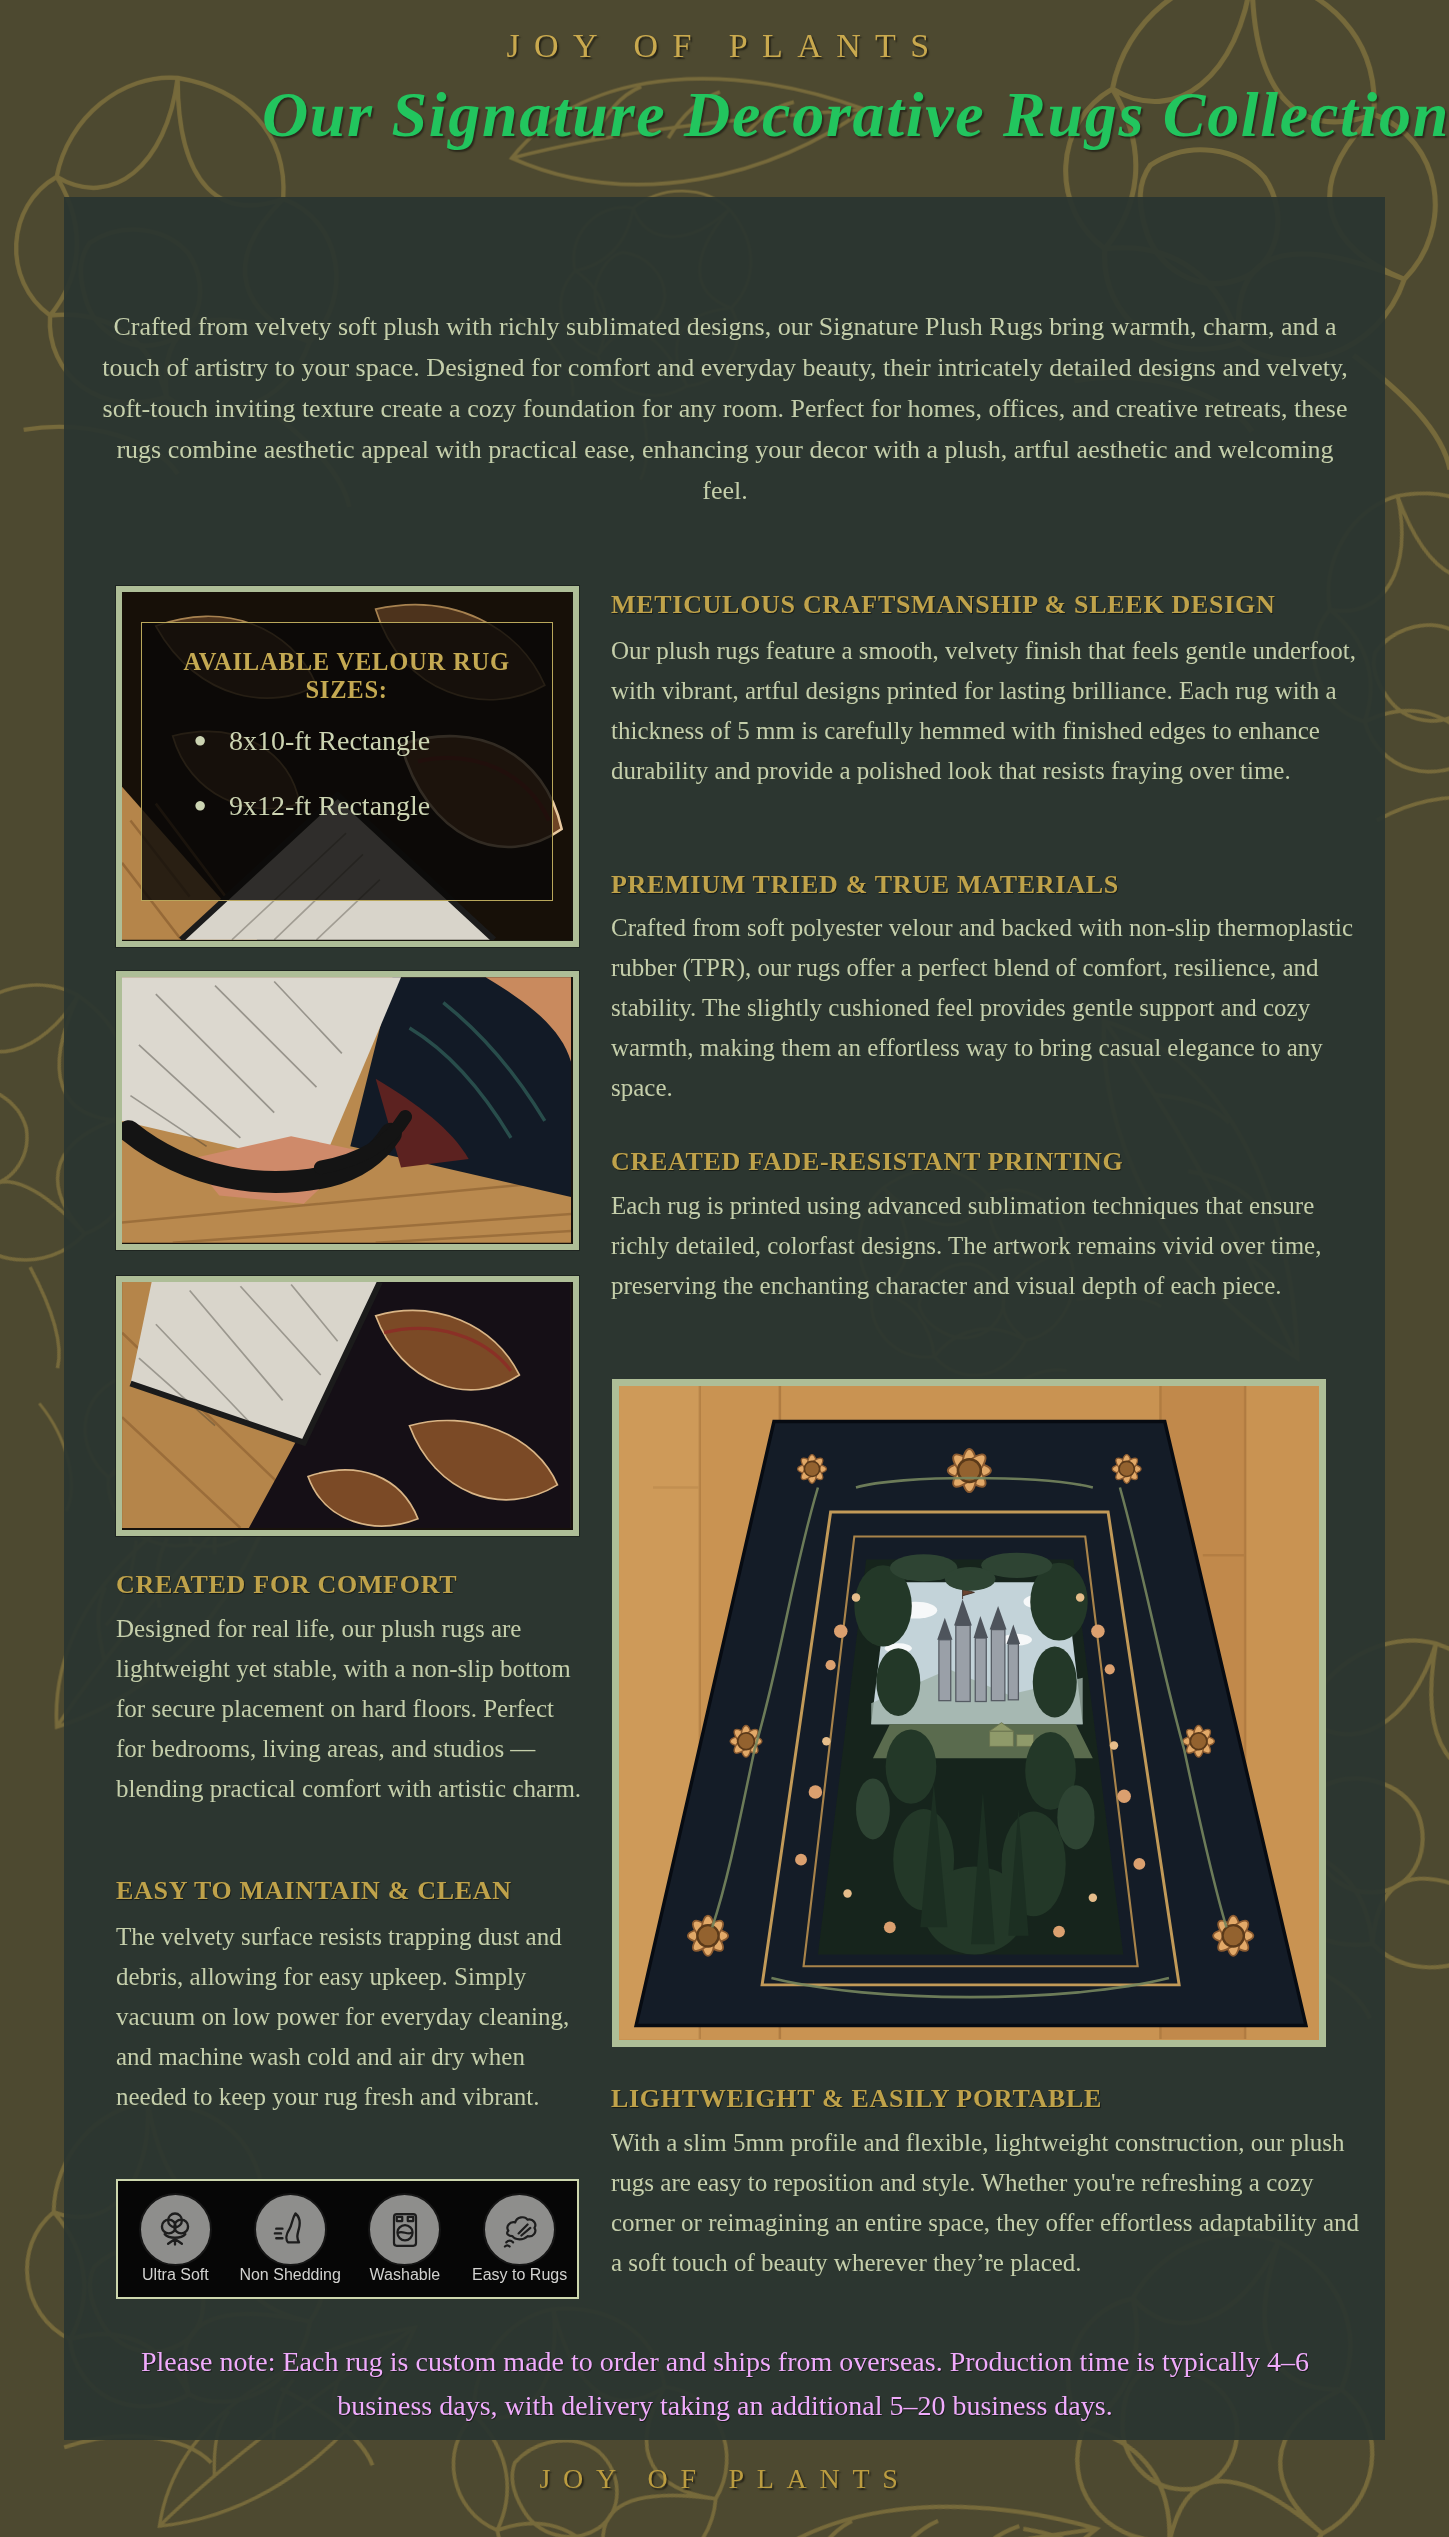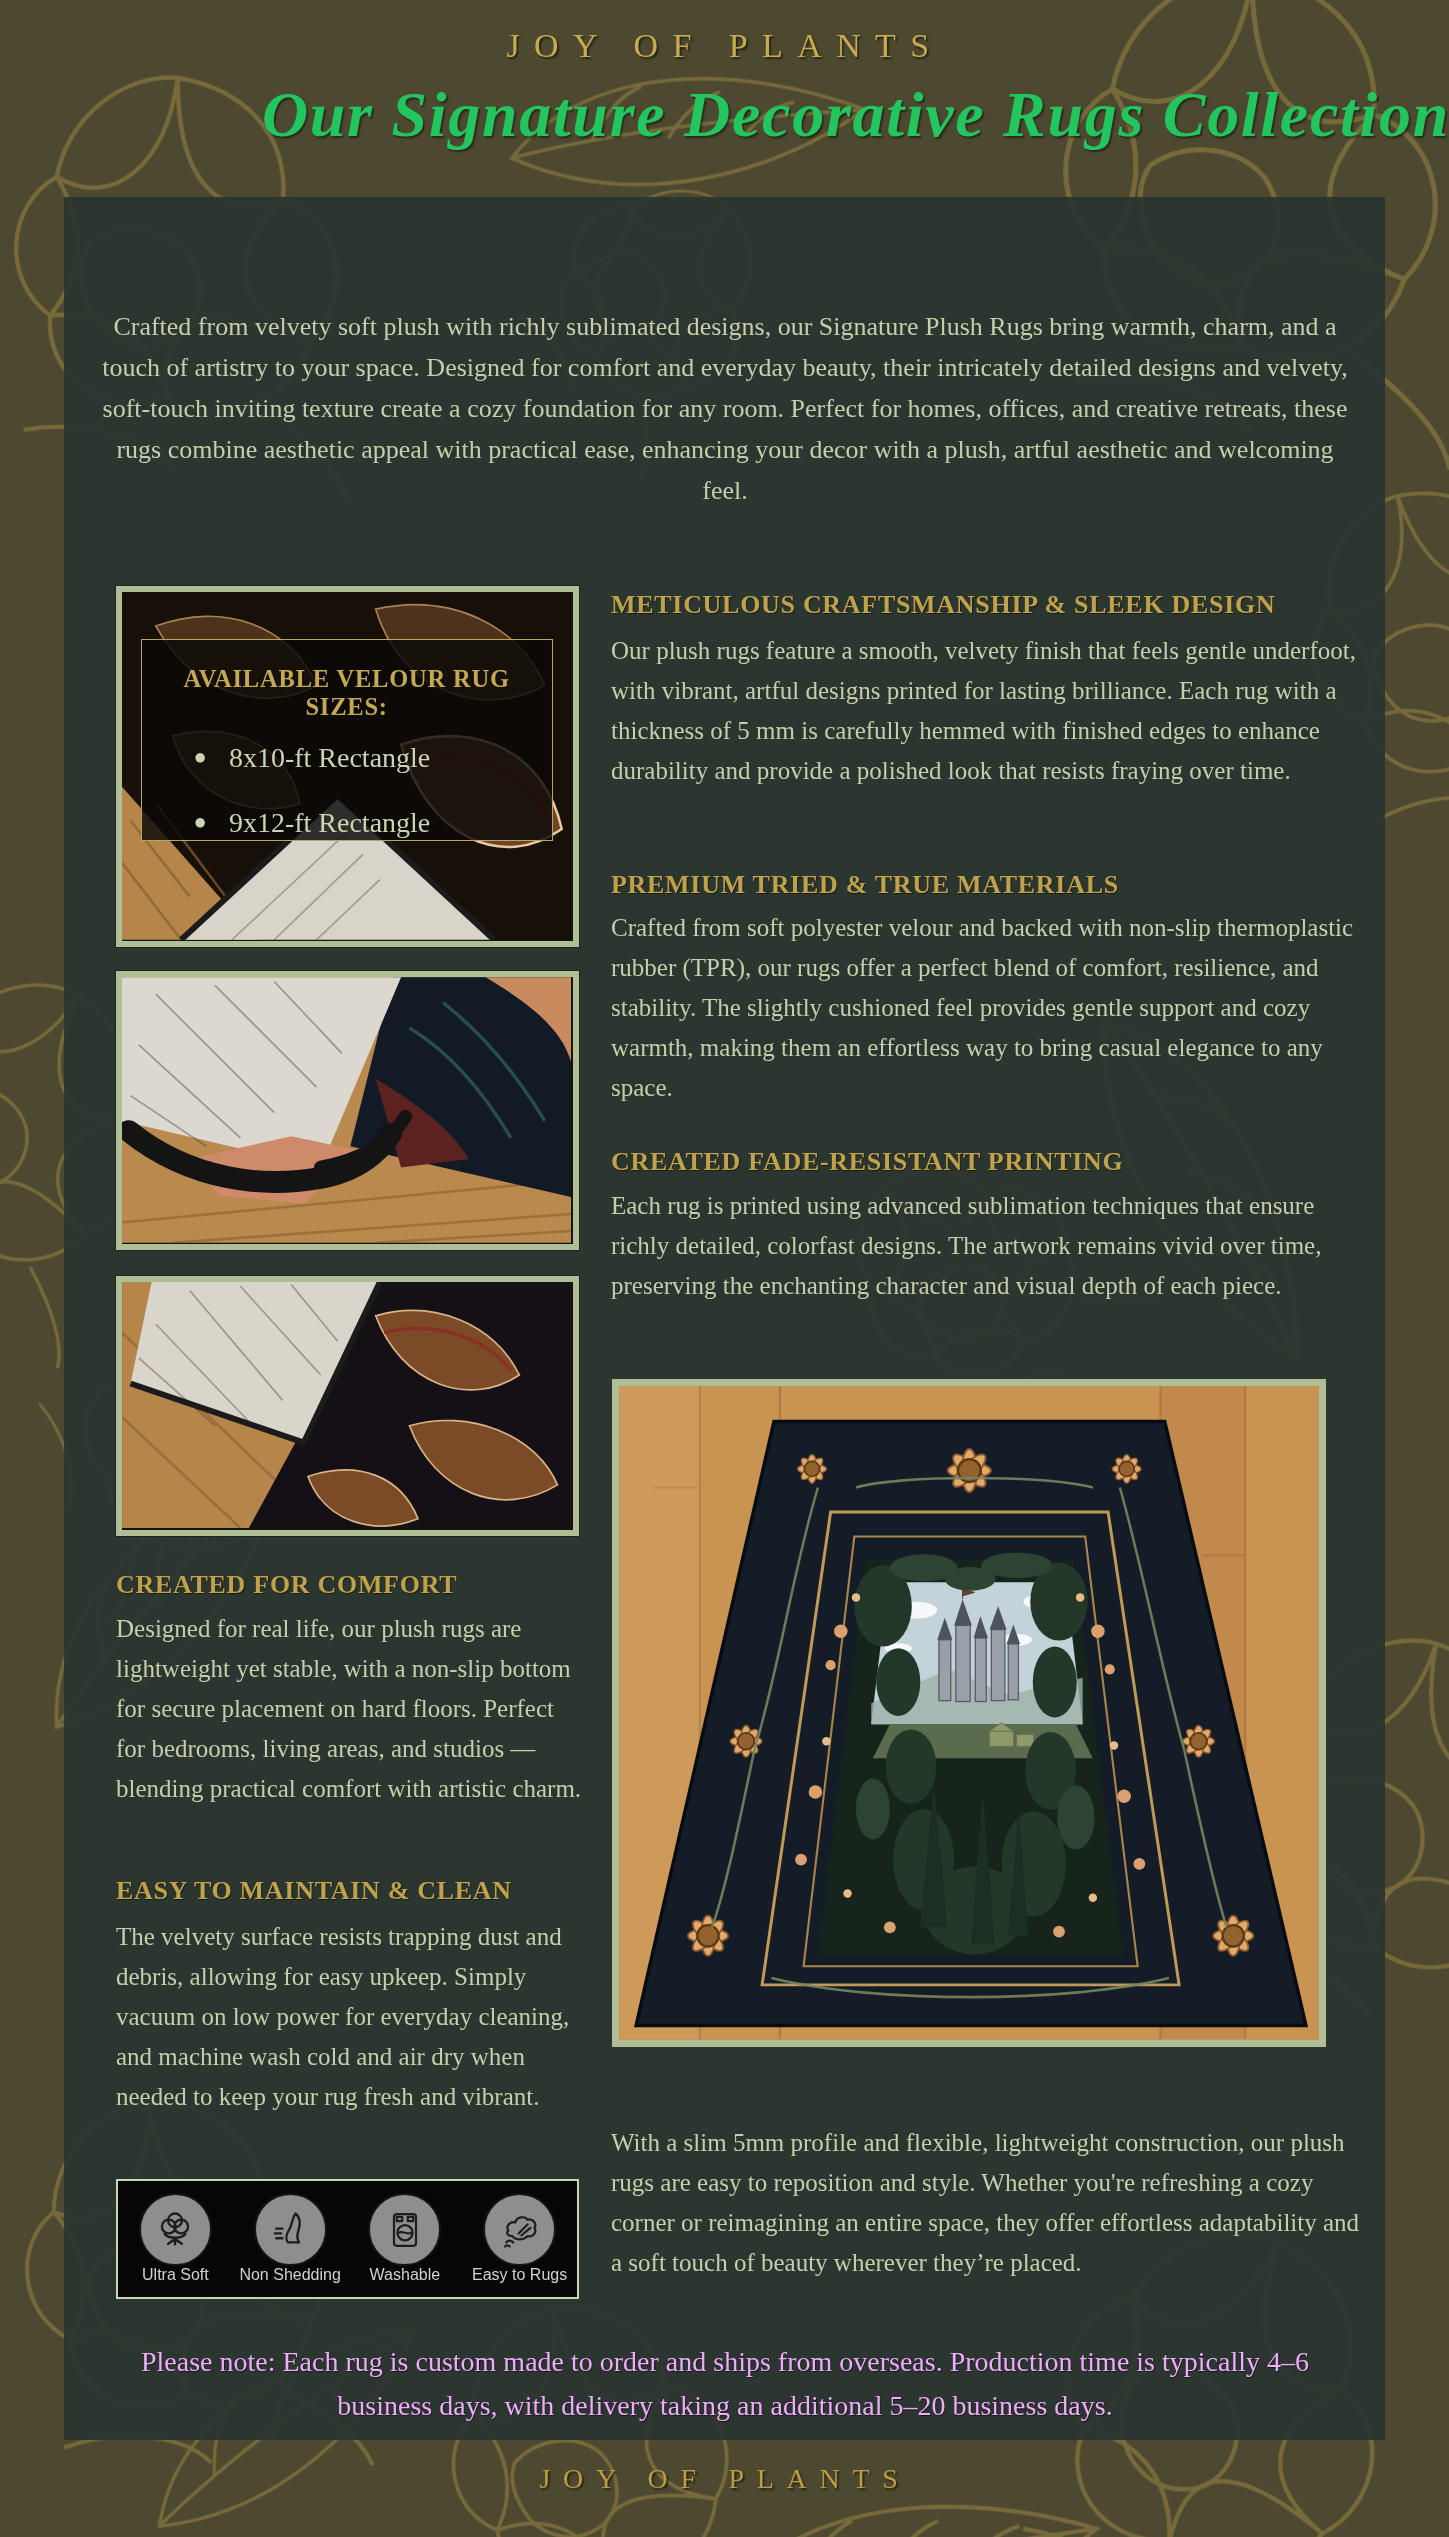--- a/index.html
+++ b/index.html
@@ -19,21 +19,21 @@
          letter-spacing:10px;text-shadow:0.8px 1.7px 0.8px rgba(0,0,0,.5);}
   .intro{left:95px;width:1260px;text-align:center;color:#c5cfab;
          font-size:26px;line-height:41px;}
   .h-gold{color:#bfa24a;font-weight:bold;font-size:26px;letter-spacing:0.7px;
           text-shadow:0.8px 0.8px 0.8px rgba(0,0,0,.5);}
   .body-text{color:#c5cfab;font-size:25px;line-height:40px;}
   .photo{box-sizing:border-box;border:6.8px solid #aebe97;background:#17120c;
          box-shadow:0 0 0 0.8px rgba(0,0,0,.4);}
   .photo svg{display:block;}
   .big-photo{box-sizing:border-box;border:7.6px solid #aebe97;background:#c99352;}
-  .sizes-box{position:absolute;left:18.6px;top:47px;width:412px;height:202px;
+  .sizes-box{position:absolute;left:18.6px;top:30px;width:412px;height:279px;
              box-sizing:border-box;background:rgba(10,9,7,.82);
              border:1.7px solid #b9a75b;}
   .sizes-heading{position:absolute;top:25px;width:100%;text-align:center;
                  color:#c4a952;font-weight:bold;font-size:24.5px;letter-spacing:0.8px;}
   .size-item{position:absolute;left:52px;color:#ccd4b2;font-size:28px;}
   .size-item .dot{display:inline-block;margin-right:22px;transform:translateY(-3.4px);
                   font-size:22px;color:#ccd4b2;}
   .features{display:flex;align-items:flex-start;justify-content:space-around;
             box-sizing:border-box;background:#060606;border:2.5px solid #ccd6ad;
             padding-top:12px;}
@@ -331,19 +331,20 @@
         <circle cx="280" cy="250" r="5"></circle>
           <circle cx="545" cy="250" r="5"></circle>
           <circle cx="245" cy="420" r="5"></circle>
         <circle cx="585" cy="425" r="5"></circle>
           <circle cx="270" cy="600" r="5"></circle>
           <circle cx="560" cy="605" r="5"></circle>
       </g>
     </svg>
   </div>
 
+  <div class="abs h-gold" style="left:611px;top:2084px;width:761px;">LIGHTWEIGHT &amp; EASILY PORTABLE</div>
   <div class="abs body-text" style="left:611px;top:2123px;width:754px;">With a slim 5mm profile and flexible, lightweight construction, our plush rugs are easy to reposition and style. Whether you're refreshing a cozy corner or reimagining an entire space, they offer effortless adaptability and a soft touch of beauty wherever they’re placed.</div>
 
   <div class="abs note" style="top:2340px;">Please note: Each rug is custom made to order and ships from overseas. Production time is typically 4–6 business days, with delivery taking an additional 5–20 business days.</div>
 
   <div class="abs brand footer" style="top:2463px;">JOY OF PLANTS</div>
 </div>
 
 
 </body></html>

